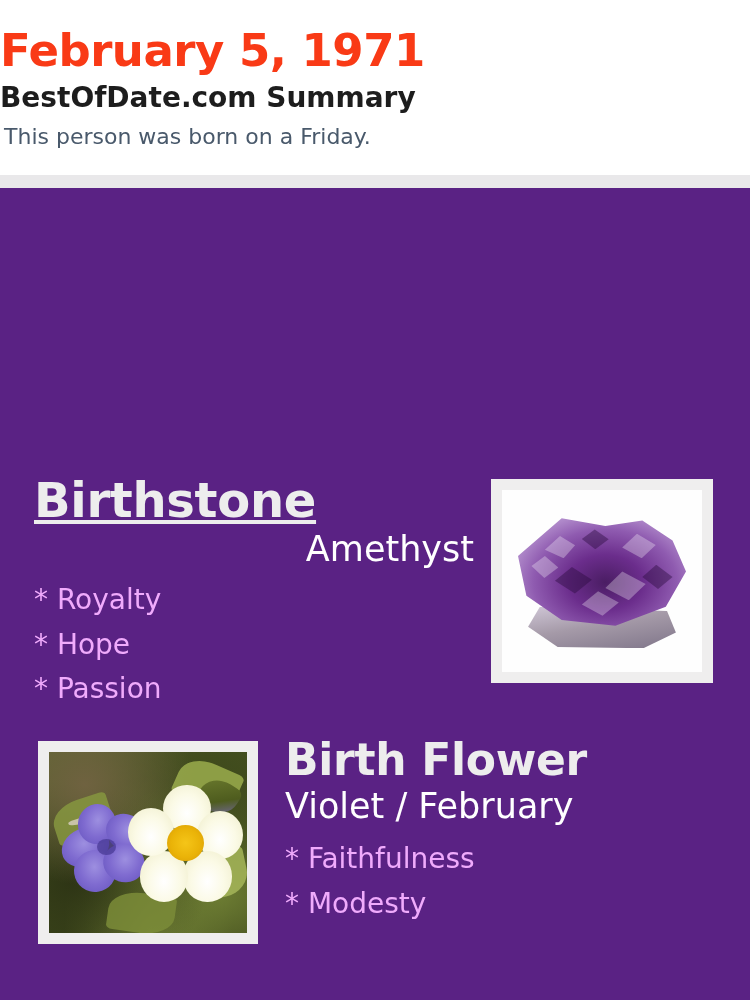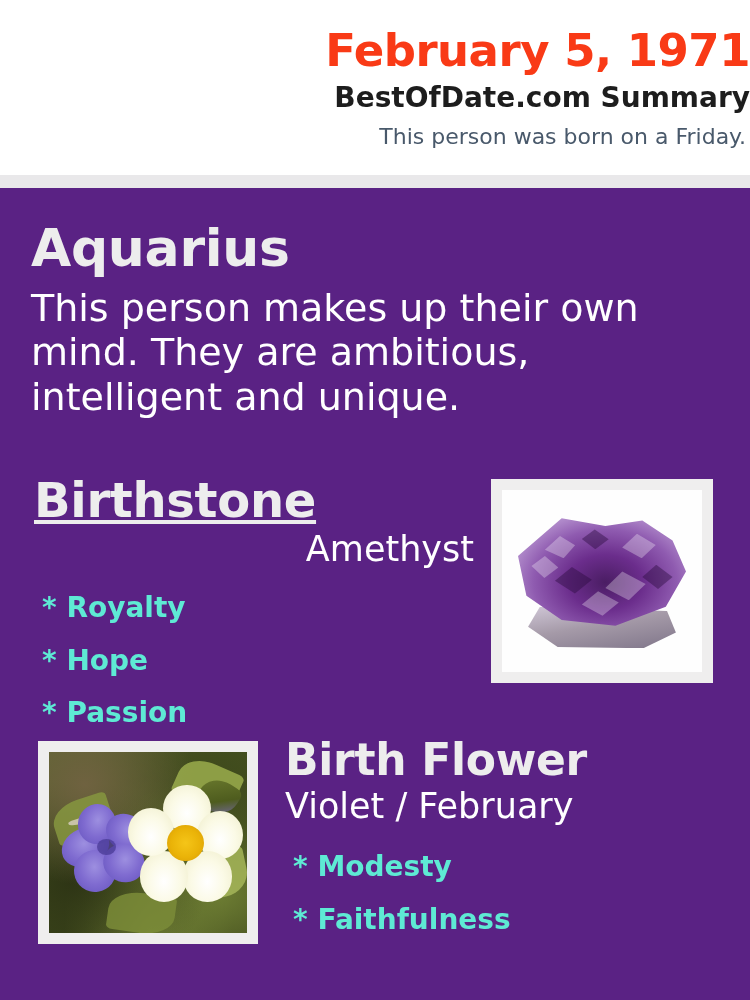--- a/index.html
+++ b/index.html
@@ -22,21 +22,21 @@
   }
 
   
   .header {
     position: absolute;
     left: 0;
     top: 0;
     width: 750px;
     height: 175px;
     background: #ffffff;
-    text-align: right;
+    text-align: left;
   }
   .header-date {
     margin: 0;
     padding-top: 27px;
     font-size: 45px;
     font-weight: bold;
     line-height: 1.05;
     letter-spacing: -0.5px;
     color: #f93a16;
     font-family: "DejaVu Sans", "Liberation Sans", sans-serif;
@@ -88,23 +88,23 @@
     font-weight: normal;
     color: #ffffff;
     line-height: 1.05;
   }
   .desc {
     margin: 0;
     font-weight: normal;
     color: #ffffff;
   }
   .bullet {
-    margin: 8px;
-    font-weight: bold;
-    color: #5eead4;
+    margin: 0;
+    font-weight: normal;
+    color: #f0abfc;
   }
 
   
   .zodiac {
     position: absolute;
     left: 31px;
     top: 34px;
     width: 660px;
   }
   .zodiac-title {
@@ -344,41 +344,37 @@
 
   <div class="header">
     <h1 class="header-date">February 5, 1971</h1>
     <h2 class="header-site">BestOfDate.com Summary</h2>
     <p class="header-note">This person was born on a Friday.</p>
   </div>
   <div class="divider"></div>
 
   <div class="body-panel">
 
-    <div class="zodiac">
-      <div class="heading zodiac-title">Aquarius</div>
-      <div class="desc zodiac-desc">This person makes up their own mind. They are ambitious, intelligent and unique.</div>
-    </div>
 
     <div class="stone-text">
       <div class="heading stone-title">Birthstone</div>
       <div class="subheading stone-name">Amethyst</div>
       <div class="stone-list">
         <div class="bullet">* Royalty</div>
         <div class="bullet">* Hope</div>
         <div class="bullet">* Passion</div>
       </div>
     </div>
 
     <div class="flower-text">
       <div class="heading flower-title">Birth Flower</div>
       <div class="subheading flower-name">Violet / February</div>
       <div class="flower-list">
+        <div class="bullet">* Faithfulness</div>
         <div class="bullet">* Modesty</div>
-        <div class="bullet">* Faithfulness</div>
       </div>
     </div>
   </div>
 
   <div class="photo-frame stone-photo">
     <div class="photo-inner">
       <div class="amethyst">
         <div class="am-base"></div>
         <div class="am-body">
           <div class="am-facet am-f1"></div>

